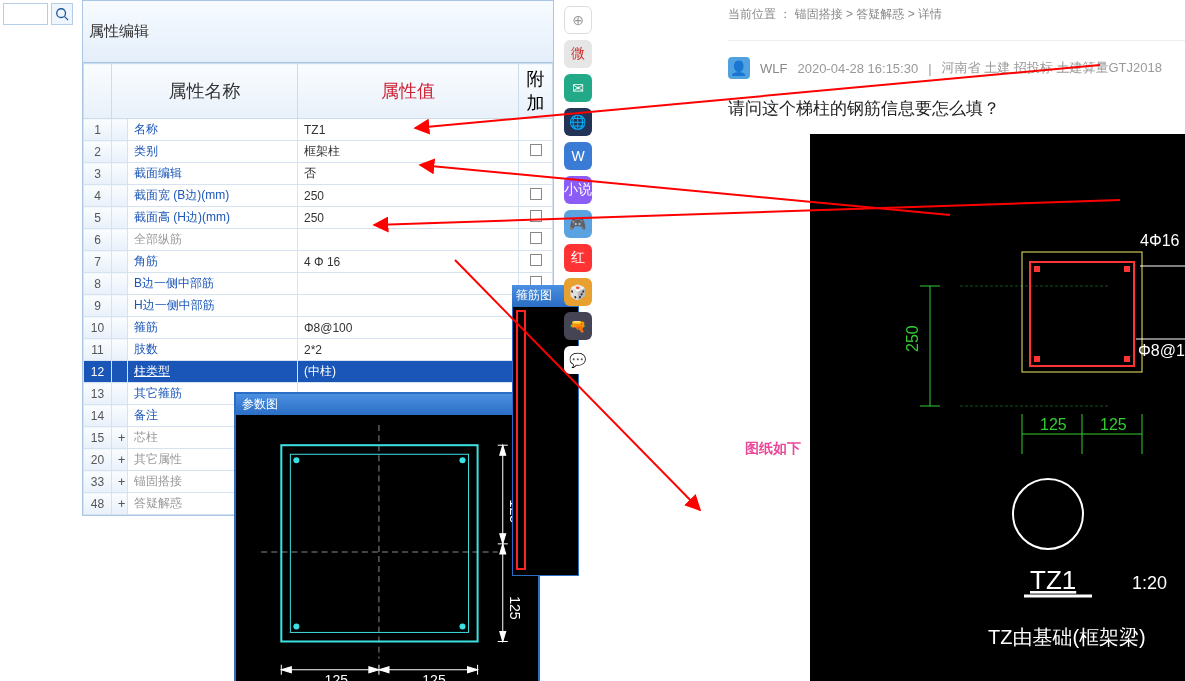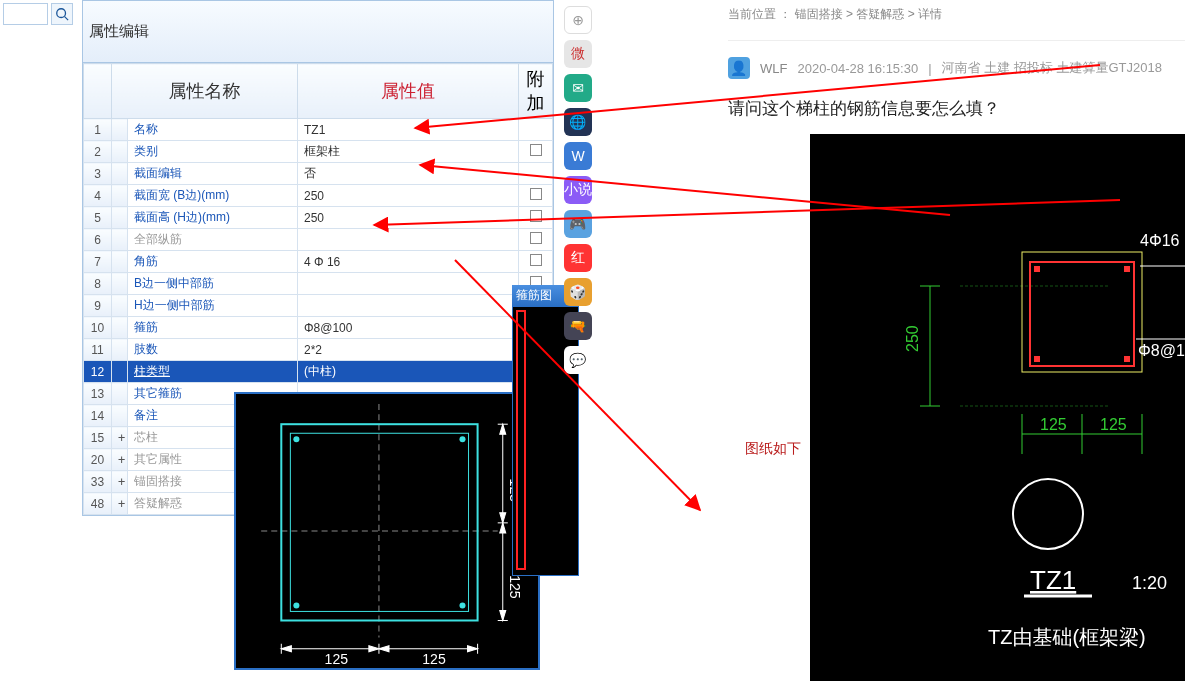--- a/index.html
+++ b/index.html
@@ -46,21 +46,21 @@
 
 
 .breadcrumb { position: absolute; left: 728px; top: 6px; font-size: 12px; color: #888; }
 .breadcrumb a { color: #888; text-decoration: none; }
 .forum-post { position: absolute; left: 728px; top: 40px; right: 0; border-top: 1px solid #eee; padding-top: 16px; }
 .post-meta { display: flex; align-items: center; gap: 10px; color: #999; font-size: 13px; }
 .avatar { width: 22px; height: 22px; background: #4fa1e0; border-radius: 4px; display: inline-flex; align-items: center; justify-content: center; color: #fff; font-size: 14px; }
 .post-meta .user { color: #888; }
 .post-meta .loc { color: #999; }
 .post-title { margin-top: 18px; font-size: 17px; font-weight: normal; color: #222; }
-.post-note { position: absolute; left: 745px; top: 440px; font-size: 14px; color: #b91c1c; }
+.post-note { position: absolute; left: 745px; top: 440px; font-size: 14px; color: #ec4899; font-weight: bold; }
 
 
 .drawing { position: absolute; left: 810px; top: 134px; width: 375px; height: 547px; background: #000; overflow: hidden; }
 
 
 .arrows { position: absolute; inset: 0; pointer-events: none; }
 </style>
 </head>
 <body>
 
@@ -217,20 +217,21 @@
           <td class="exp">+</td>
           <td class="label grey">答疑解惑</td>
           <td></td>
           <td class="chk"></td>
         </tr>
       </tbody>
   </table>
 </div>
 
 <div class="param-win">
+  <div class="param-title">参数图</div>
   <div class="param-body">
     <svg viewBox="0 0 300 272">
       <line x1="25" y1="136" x2="260" y2="136" stroke="#888" stroke-dasharray="6 4"></line>
       <line x1="142" y1="10" x2="142" y2="242" stroke="#888" stroke-dasharray="6 4"></line>
       <rect x="45" y="30" width="195" height="195" fill="none" stroke="#3de0e0" stroke-width="2"></rect>
       <rect x="54" y="39" width="177" height="177" fill="none" stroke="#3de0e0" stroke-width="1"></rect>
       <g fill="#3de0e0">
         <circle cx="60" cy="45" r="3"></circle>
           <circle cx="225" cy="45" r="3"></circle>
         <circle cx="60" cy="210" r="3"></circle>

